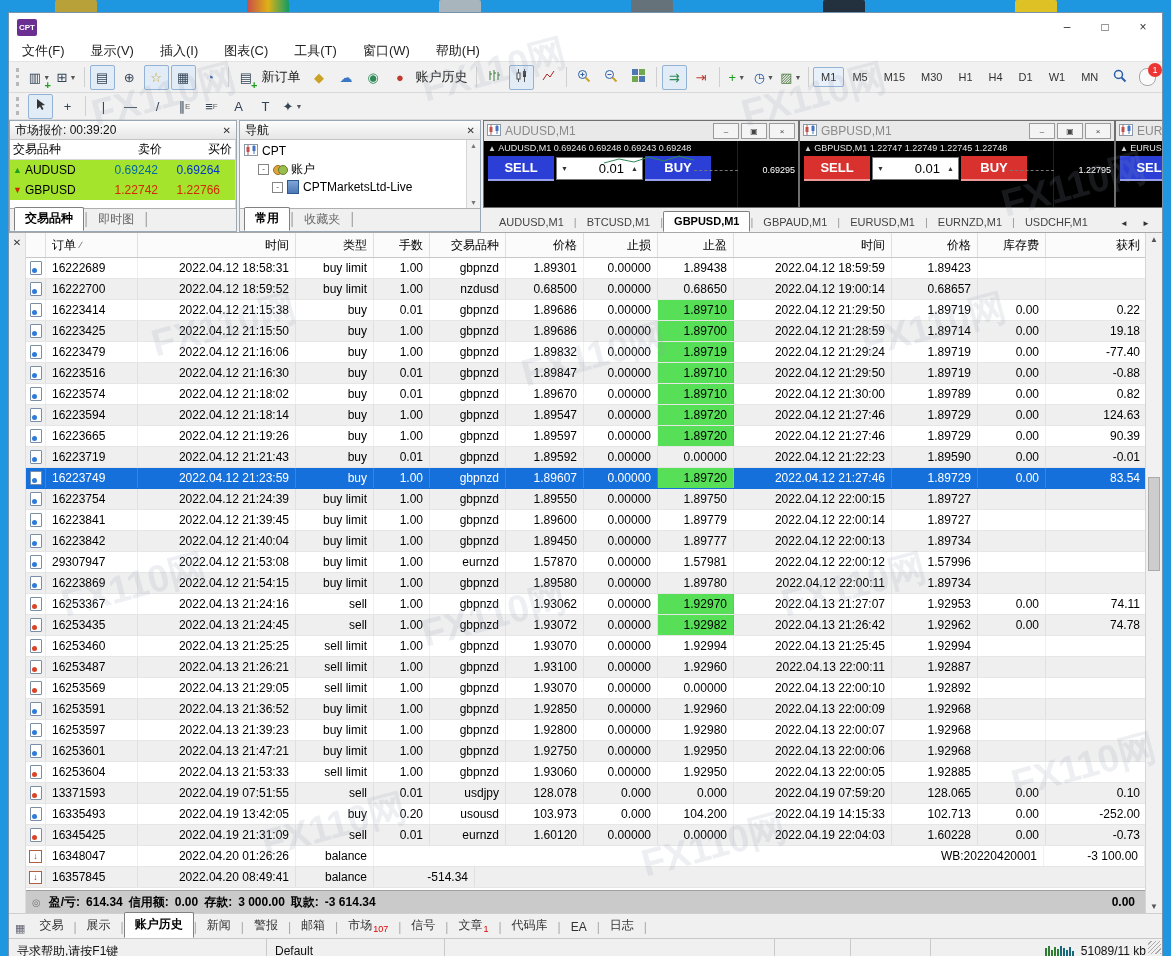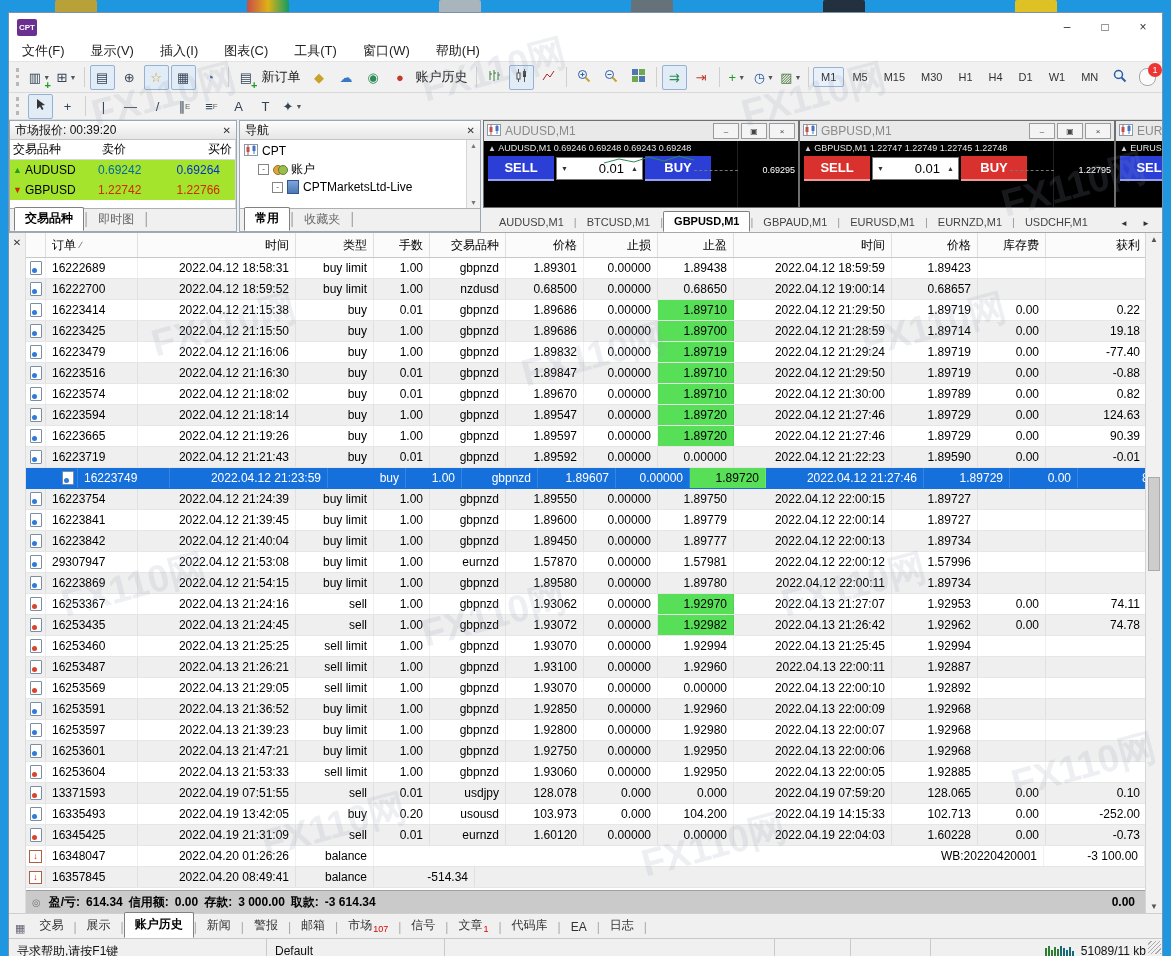--- a/index.html
+++ b/index.html
@@ -49,21 +49,21 @@
   .panel-tabs{height:22px;flex:0 0 22px;background:#F0F0F0;border-top:1px solid #AEAEAE;display:flex;align-items:flex-end;padding-left:4px;}
   .ptab{font-size:12px;color:#666;padding:2px 10px 3px;}
   .ptab.active{background:#fff;border:1px solid #808080;border-bottom-color:#fff;border-radius:2px 2px 0 0;color:#000;font-weight:bold;}
   .ptab-sep{color:#aaa;padding-bottom:3px;}
   
   .mw-table{flex:1;font-size:12px;}
   .mw-hrow{display:flex;border-bottom:1px solid #D8D8D8;height:19px;align-items:center;}
   .mw-hcell{padding:0 4px;color:#000;}
   .mw-row{display:flex;height:20px;align-items:center;}
   .mw-c0{width:88px;display:flex;align-items:center;gap:3px;padding-left:3px;box-sizing:border-box;}
-  .mw-c1{width:60px;}
+  .mw-c1{width:60px;text-align:right;}
   .mw-c2{width:62px;text-align:right;padding-right:3px;}
   .mw-arrow{font-size:9px;}
   .side-scroll{width:14px;flex:0 0 14px;background:#F2F2F2;border-left:1px solid #D5D5D5;display:flex;flex-direction:column;
                justify-content:space-between;align-items:center;font-size:7px;color:#777;padding:2px 0;box-sizing:border-box;}
   
   .nav-tree{flex:1;font-size:12px;color:#000;padding:2px 0 0 4px;}
   .tree-row{display:flex;align-items:center;height:18px;gap:4px;}
   .expander{width:9px;height:9px;border:1px solid #848484;background:#fff;font-size:8px;line-height:7px;text-align:center;color:#333;}
   .ico-accounts{width:14px;height:11px;position:relative;}
   .ico-accounts::before,.ico-accounts::after{content:"";position:absolute;width:8px;height:8px;border-radius:50%;top:1px;}
@@ -107,21 +107,21 @@
   .term-table{flex:1;display:flex;flex-direction:column;overflow:hidden;}
   .t-header{height:24px;flex:0 0 24px;display:flex;align-items:center;font-size:12px;background:#FBFBFB;
             border-bottom:1px solid #C8C8C8;color:#000;}
   .t-hcell{display:flex;align-items:center;justify-content:flex-end;padding:0 6px;height:100%;
            border-right:1px solid #E0E0E0;box-sizing:border-box;}
   .t-hcell.left{justify-content:flex-start;}
   .sortmark{font-size:9px;color:#555;margin-left:4px;}
   .t-rows{flex:0 0 630px;overflow:hidden;}
   .t-row{height:21px;display:flex;align-items:center;font-size:12px;color:#000;border-bottom:1px solid #E6E6E6;box-sizing:border-box;}
   .t-row.alt{background:#EFEFEF;}
-  .t-row.selected{background:#1670DC;color:#fff;border-bottom-color:#1670DC;padding-left:32px;}
+  .t-row.selected{background:#1670DC;color:#fff;border-bottom-color:#1670DC;}
   .t-cell{padding:0 6px;text-align:right;border-right:1px solid rgba(0,0,0,0.06);box-sizing:border-box;
           white-space:nowrap;overflow:hidden;height:100%;display:flex;align-items:center;justify-content:flex-end;}
   .t-cell.left{justify-content:flex-start;}
   .t-row.selected .t-cell{border-right-color:rgba(255,255,255,0.15);}
   .tp-green{background:#57E057;color:#000;}
   .cw0{width:20px;flex:0 0 20px;justify-content:center;padding:0 2px;}
   .cw1{width:92px;flex:0 0 92px;text-align:right;}
   .cw2{width:158px;flex:0 0 158px;}
   .cw3{width:78px;flex:0 0 78px;}
   .cw4{width:56px;flex:0 0 56px;}

